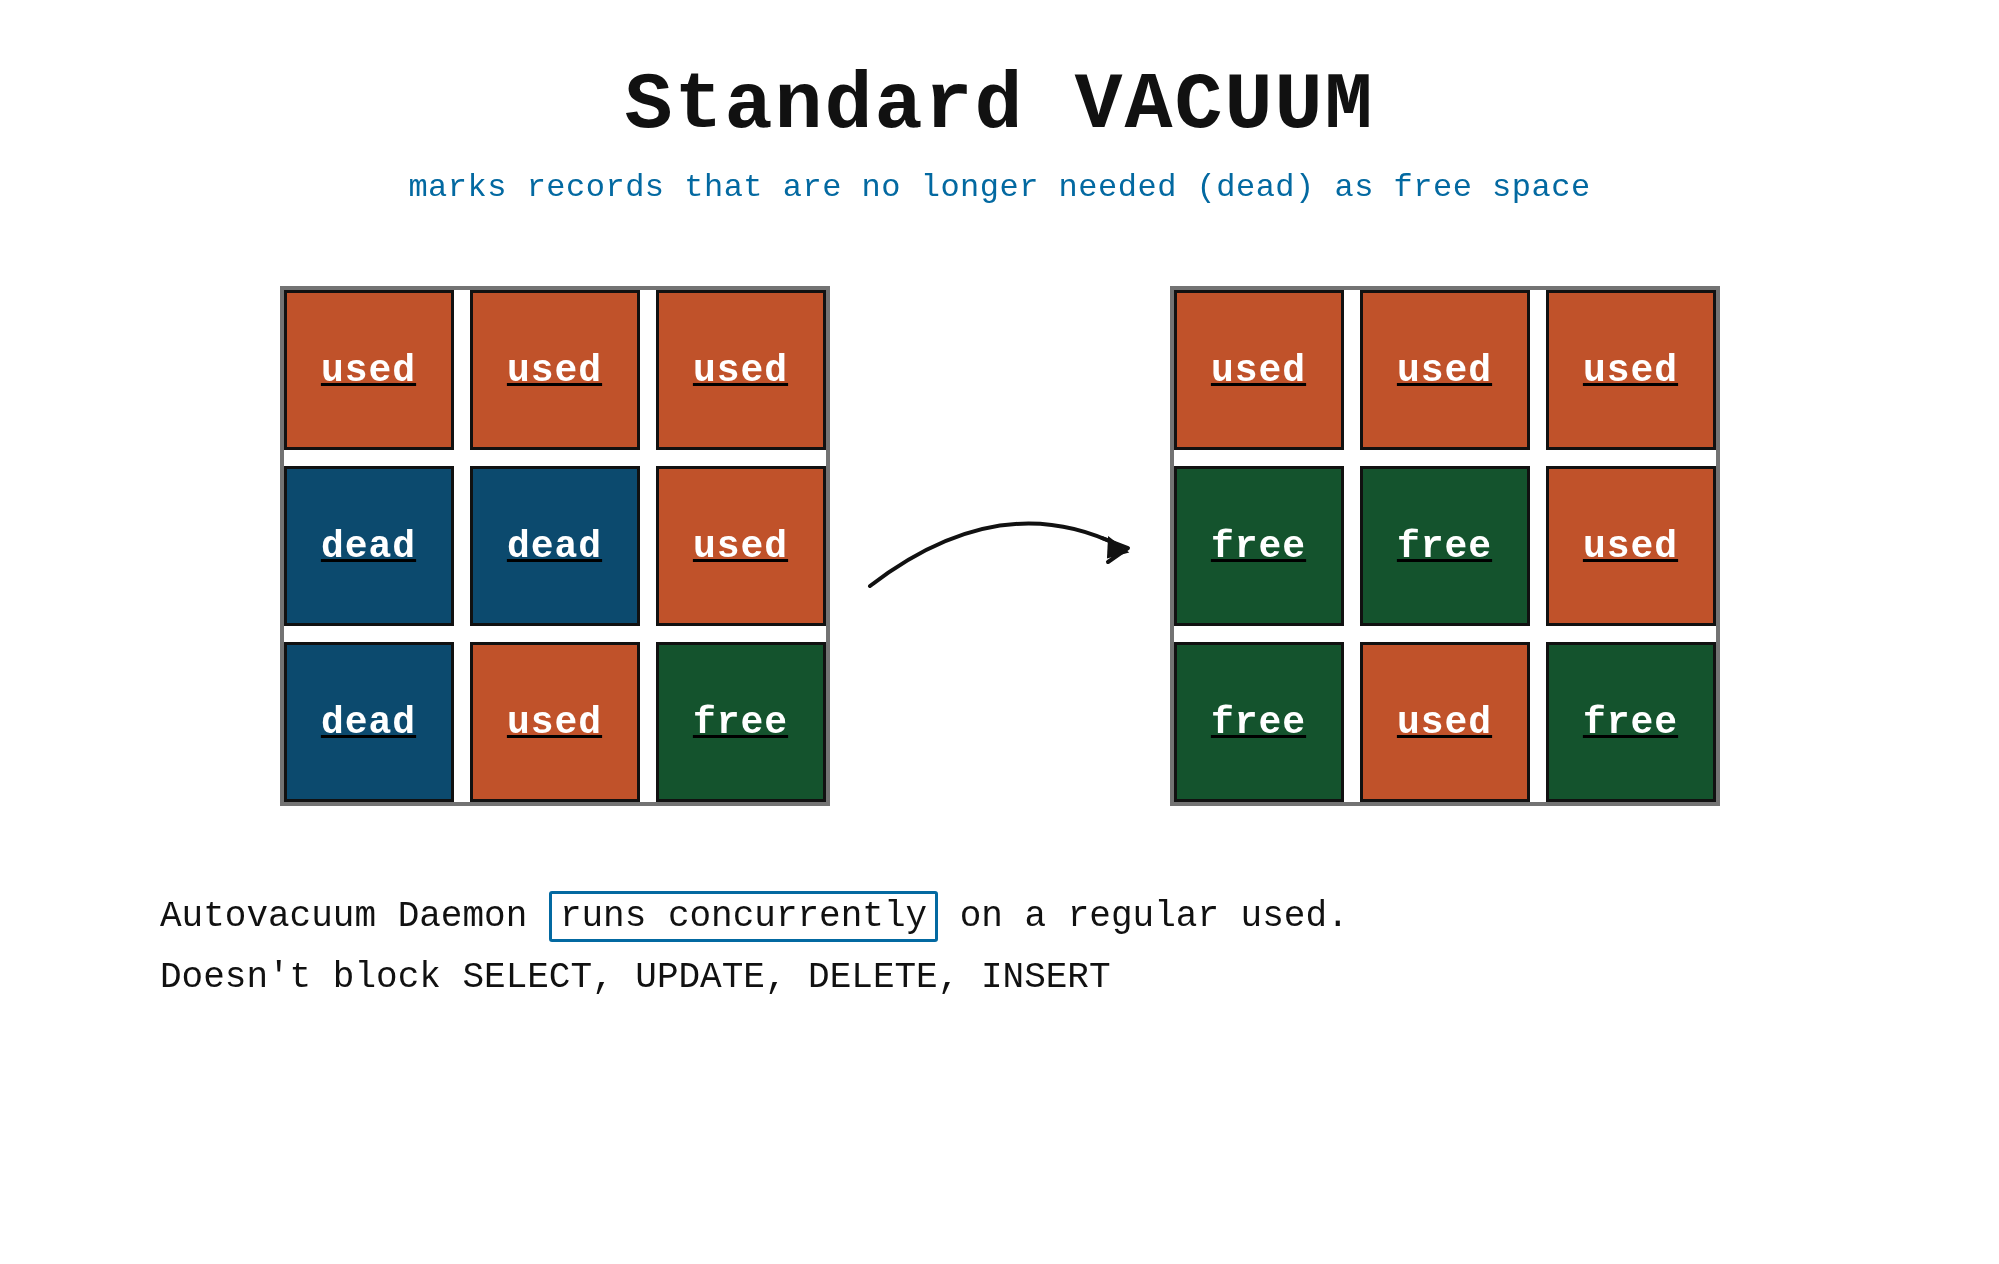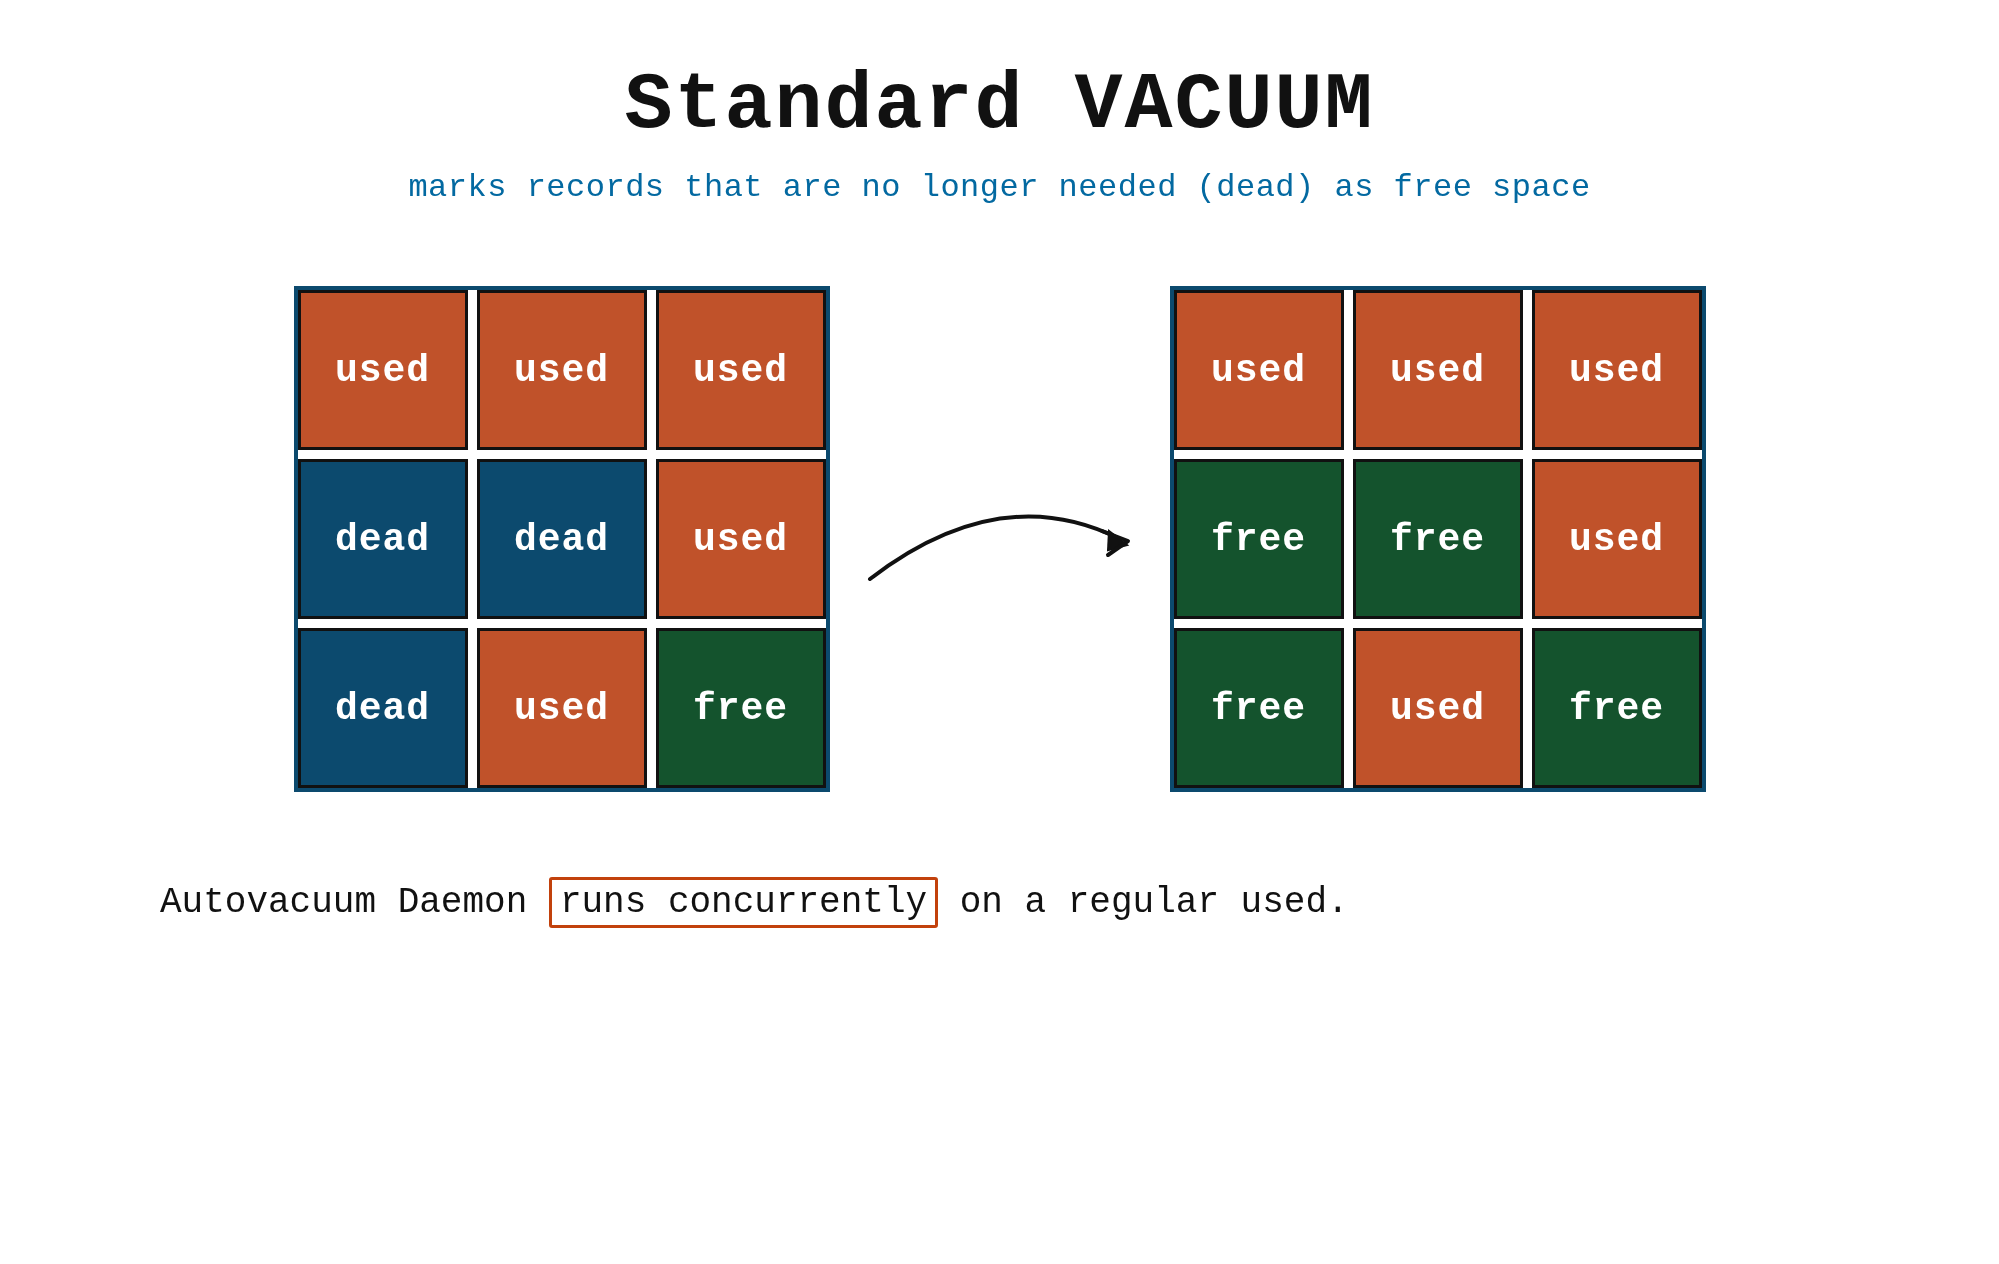--- a/index.html
+++ b/index.html
@@ -41,22 +41,23 @@
       gap: 0px;
       width: 100%;
       position: relative;
       margin-bottom: 80px;
     }
 
     .grid-container {
       display: grid;
       grid-template-columns: repeat(3, 170px);
       grid-template-rows: repeat(3, 160px);
-      border: 4px solid #0c4a6e;
-      gap: 9px;
+      border: 4px solid #737373;
+      gap: 16px;
+      text-decoration: underline;
     }
 
     .cell {
       display: flex;
       align-items: center;
       justify-content: center;
       border: 3px solid #111;
       font-size: 38px;
       font-family: 'Courier New', Courier, monospace;
       font-weight: bold;
@@ -96,21 +97,21 @@
       font-size: 36px;
       color: #111;
       text-align: left;
       line-height: 1.7;
       padding-left: 160px;
       align-self: flex-start;
     }
 
     .highlight-box {
       display: inline;
-      border: 3px solid #c2410c;
+      border: 3px solid #0369a1;
       padding: 2px 8px;
       border-radius: 3px;
       color: #111;
     }
   </style>
 </head>
 <body>
 
 <h1 class="title">Standard VACUUM</h1>
 <p class="subtitle">marks records that are no longer needed (dead) as free space</p>
@@ -150,13 +151,14 @@
       <div class="cell free">free</div>
     </div>
 
 </div>
 
 <div class="bottom-text">
   <span>
     <span>Autovacuum Daemon </span><span class="highlight-box">runs concurrently</span><span> on a regular used.</span>
   </span>
   <br>
+  <span>Doesn't block SELECT, UPDATE, DELETE, INSERT</span>
 </div>
 
 </body></html>

